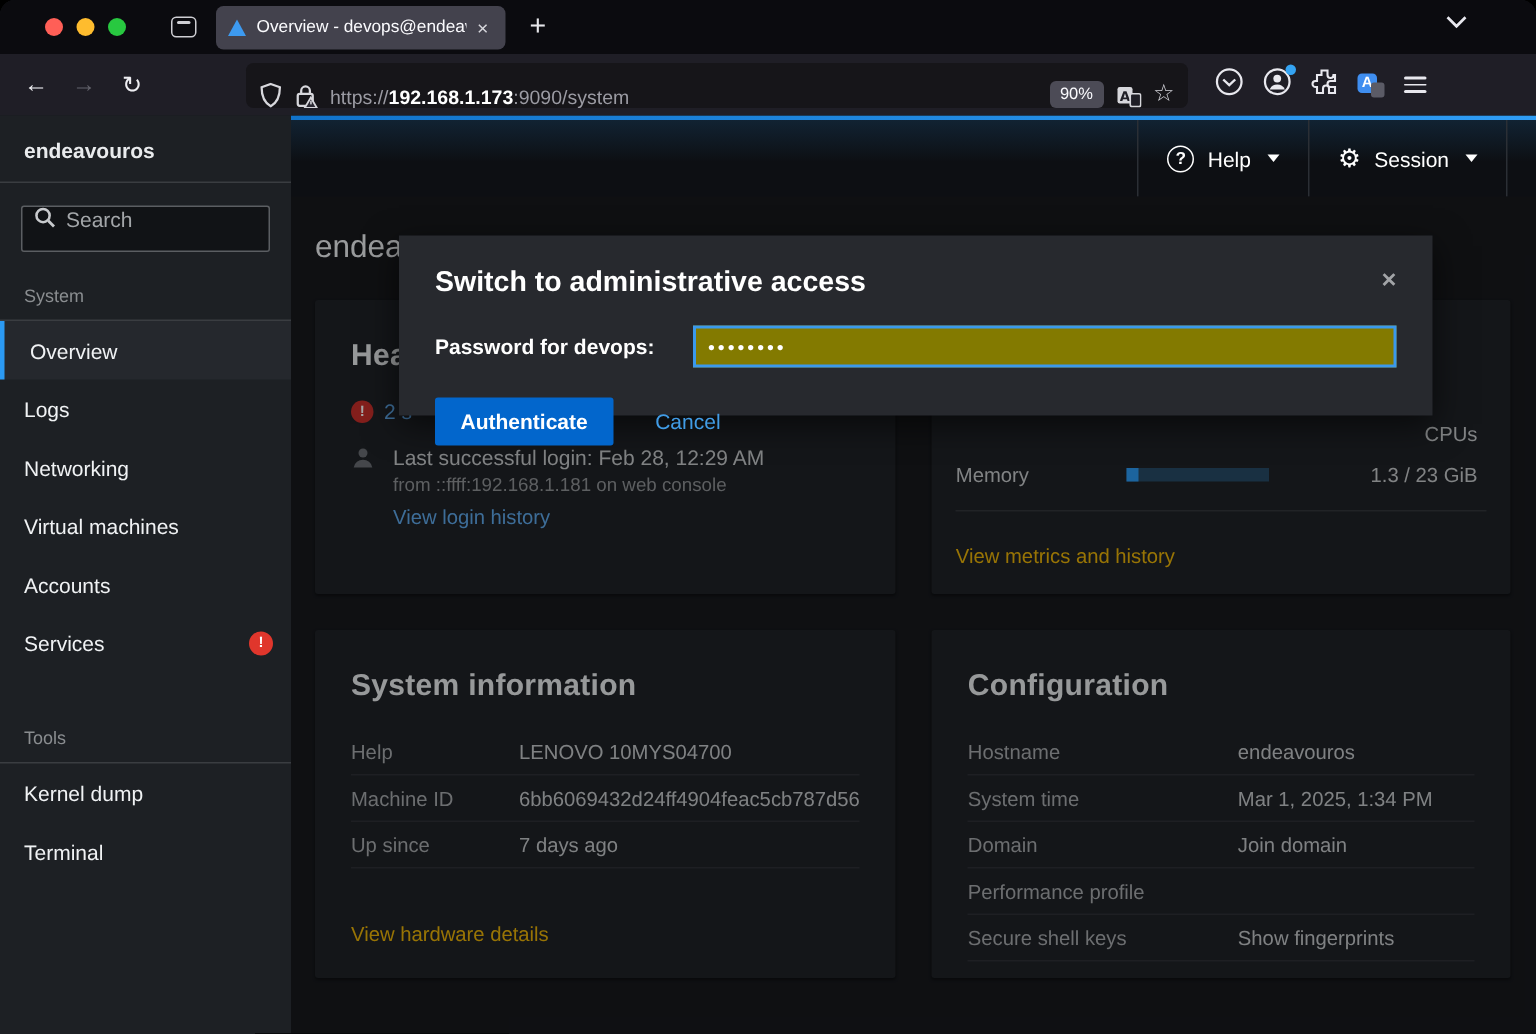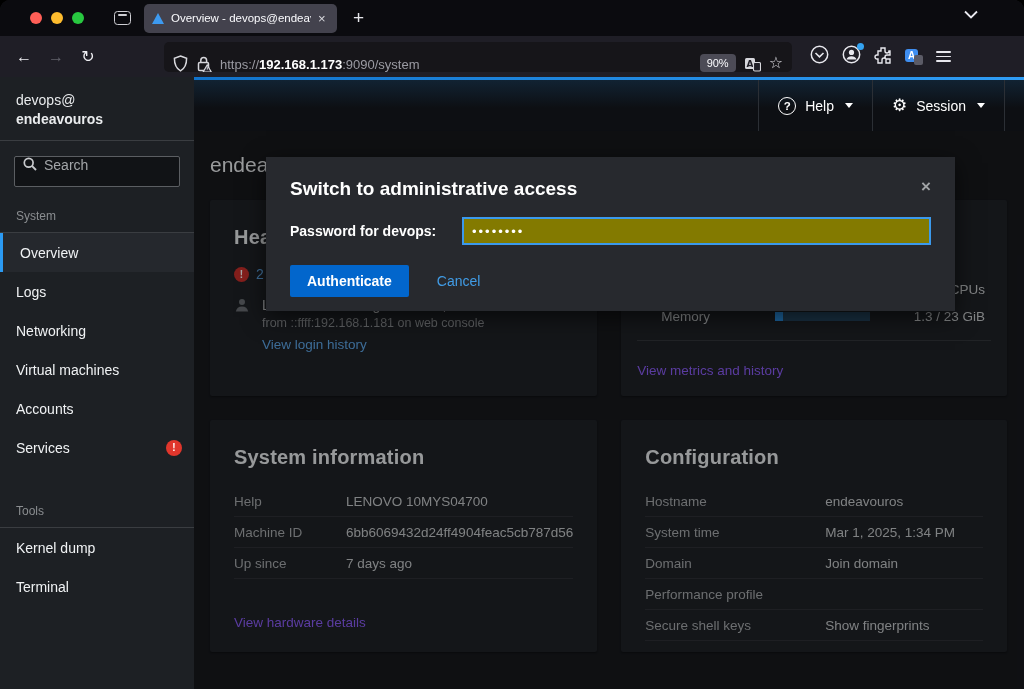--- a/index.html
+++ b/index.html
@@ -71,44 +71,44 @@
   .row2 { height:232px; }
 
   
   .alert-row { margin-top:17px; display:flex; align-items:center; gap:7px; font-size:14px; }
   .danger-ic { width:15px; height:15px; border-radius:50%; background:#c9302c; color:#fff; font-size:10px; font-weight:bold; display:flex; align-items:center; justify-content:center; flex:none; }
   .alert-link { color:#5fa8ea; }
   .login-row { margin-top:15px; display:flex; gap:12px; }
   .login-lines .l1 { font-size:14px; color:#c6c9cb; }
   .login-lines .l2 { font-size:12.5px; color:#8f9295; margin-top:3px; }
   .login-lines .l3 { font-size:13.5px; color:#5fa8ea; margin-top:7px; }
-  a.link { color:#8b5cf6; text-decoration:none; font-size:13.5px; }
+  a.link { color:#eab308; text-decoration:none; font-size:13.5px; }
 
   
   .cpu-row { position:absolute; top:82px; right:22px; font-size:13.5px; color:#c6c9cb; }
-  .mem-row { position:absolute; top:109px; left:16px; right:22px; display:flex; align-items:center; font-size:13.5px; color:#c6c9cb;margin-left:24px; }
+  .mem-row { position:absolute; top:109px; left:16px; right:22px; display:flex; align-items:center; font-size:13.5px; color:#c6c9cb; }
   .mem-label { width:114px; }
   .meter { width:95px; height:9px; background:#274b66; position:relative; }
   .meter .fill { position:absolute; left:0; top:0; bottom:0; background:#2b9af3; }
   .mem-value { margin-left:auto; }
   .usage-div { position:absolute; top:140px; left:16px; right:16px; height:1px; background:#33363b; }
   .usage-link { position:absolute; top:163px; left:16px; }
 
   
   .dl { margin-top:17px; }
   .dl .r { display:flex; border-bottom:1px solid #2e3136; padding:8px 0 7px; font-size:13.5px; min-height:31px; }
   .dl .t { color:#a6a9ac; flex:none; }
   .dl .d { color:#c4c7c9; }
   .dl.sys .t { width:112px; }
   .dl.cfg .t { width:180px; }
   .card-link { position:absolute; bottom:22px; left:24px; font-size:14px; }
 
   
   .overlay { position:absolute; left:0; right:0; top:54px; bottom:0; background:rgba(0,0,0,.35); z-index:5; }
-  .modal { position:absolute; left:72px; top:80px; width:689px; height:154px; background:#27292e; z-index:10; box-shadow:0 6px 22px rgba(0,0,0,.6); padding:21px 24px 0; }
+  .modal { position:absolute; left:72px; top:80px; width:689px; height:120px; background:#27292e; z-index:10; box-shadow:0 6px 22px rgba(0,0,0,.6); padding:21px 24px 0; }
   .modal-head { display:flex; align-items:flex-start; }
   .modal-title { font-size:19px; font-weight:bold; color:#fff; flex:1; }
   .modal-close { color:#a2a4a7; font-size:17px; line-height:1; font-weight:bold; }
   .modal-form { display:flex; align-items:center; margin-top:17px; }
   .modal-label { font-size:14px; font-weight:bold; color:#fff; width:172px; flex:none; }
   .pw-input { flex:1; height:28px; background:#837a00; border:2px solid #3b99ec; color:#fff; font-size:13px; letter-spacing:2px; padding:0 8px; font-family:inherit; outline:none; }
   .modal-actions { margin-top:20px; display:flex; align-items:center; gap:28px; }
   .btn-primary { background:#0266cc; color:#fff; border:none; font-size:14px; padding:8px 17px; border-radius:2px; font-family:inherit;font-weight:bold; }
   .cancel-link { color:#419ce6; font-size:14px; text-decoration:none; }
 </style>
@@ -199,21 +199,20 @@
           <span></span>
           <span></span>
         </span>
     </div>
   </div>
 
   <div class="page">
 
     <aside class="sidebar">
       <div class="sb-user">
-        <div>devops@</div>
         <b>endeavouros</b>
       </div>
       <div class="sb-search">
         <svg width="14" height="14" viewBox="0 0 14 14">
             <circle cx="5.7" cy="5.7" r="4.4" fill="none" stroke="#c8cacd" stroke-width="1.7"></circle>
             <line x1="9.2" y1="9.2" x2="13" y2="13" stroke="#c8cacd" stroke-width="1.9"></line>
           </svg>
         <input type="text" placeholder="Search" style="">
       </div>
       <div class="sb-label">System</div>

